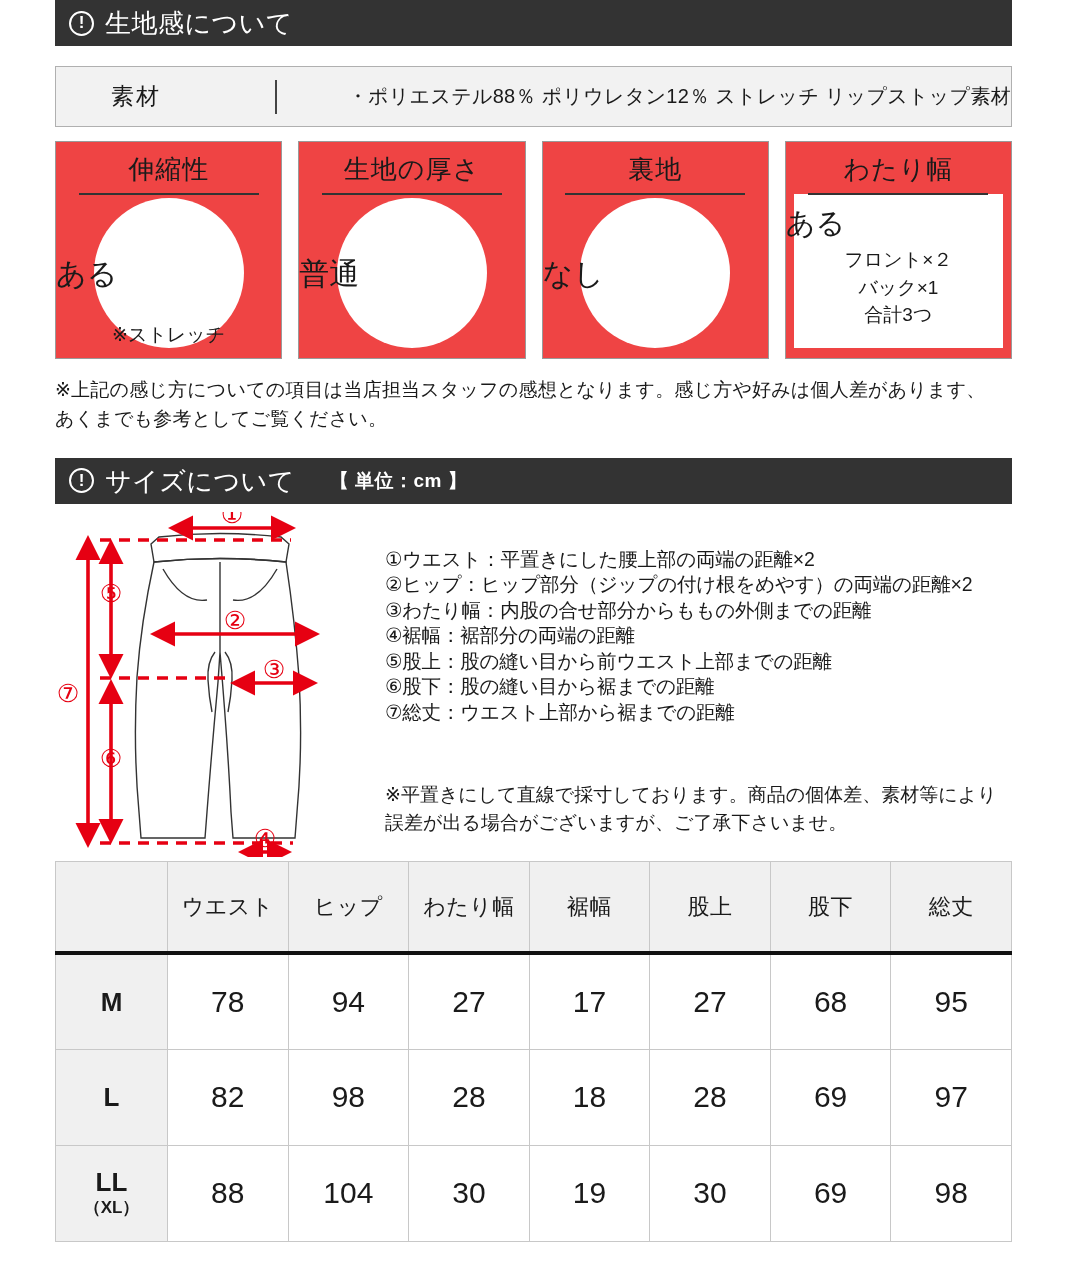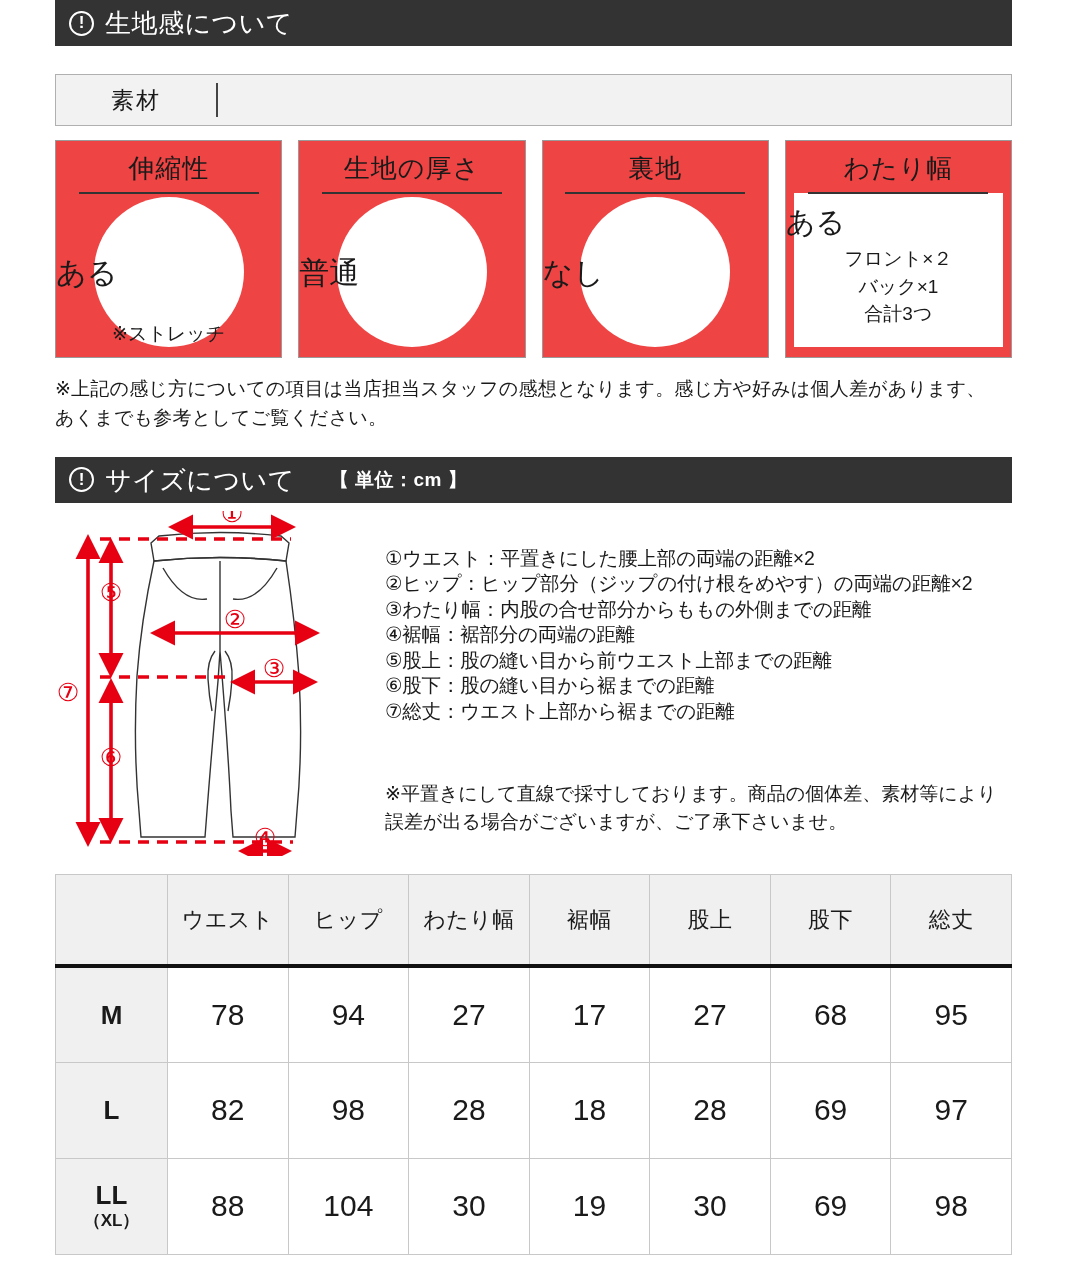--- a/index.html
+++ b/index.html
@@ -27,26 +27,27 @@
   .bar-sub { font-size: 19px; font-weight: bold; margin-left: 24px; letter-spacing: .5px; }
   .excl-icon {
     width: 25px; height: 25px; border: 2.2px solid #ffffff; border-radius: 50%;
     display: flex; align-items: center; justify-content: center;
     font-size: 17px; font-weight: bold; line-height: 1; padding-bottom: 1px;
     flex: 0 0 auto;
   }
 
   
   .material-row {
-    margin-top: 28px;
-    height: 52px;
+    margin-top: 20px;
+    height: 61px;
     border: 1.5px solid #b0b0b0;
     background: #f2f2f2;
     display: flex;
     align-items: center;
+    justify-content: space-between;
   }
   .material-label {
     width: 160px; text-align: center; font-size: 23px; letter-spacing: 2px;
   }
   .material-divider { width: 2px; height: 34px; background: #444; }
   .material-value { font-size: 20px; padding-left: 12px; letter-spacing: .3px; }
 
   
   .features { margin-top: 14px; display: flex; gap: 16px; }
   .fbox {
@@ -94,21 +95,20 @@
   
   .size-section { margin-top: 24px; }
   .diagram-area { display: flex; margin-top: 8px; }
   .diagram { width: 330px; flex: 0 0 330px; }
   .legend { flex: 1 1 auto; padding-top: 6px; margin-top: 29px; }
   .legend-item { font-size: 19.5px; line-height: 1.305; letter-spacing: -0.2px; white-space: nowrap; }
   .measure-note { margin-top: 56px; font-size: 19px; line-height: 1.5; }
 
   
   table.size-table {
-    margin-top: 14px;
     width: 100%;
     border-collapse: collapse;
     table-layout: fixed;
   }
   table.size-table th, table.size-table td {
     border: 1.5px solid #c8c8c8;
     text-align: center;
     vertical-align: middle;
   }
   table.size-table thead th {
@@ -141,20 +141,21 @@
   <div>
 
     <div class="bar">
       <span class="excl-icon">!</span>
       <span class="bar-title">生地感について</span>
     </div>
 
     <div class="material-row">
       <div class="material-label">素材</div>
       <div class="material-divider"></div>
+      <div class="material-value">・ポリエステル88％ ポリウレタン12％ ストレッチ リップストップ素材</div>
     </div>
 
     <div class="features">
 
       <div class="fbox">
         <div class="circle"></div>
         <div class="fbox-title">伸縮性</div>
         <div class="fbox-rule"></div>
         <div class="fbox-value">ある</div>
         <div class="fbox-note">※ストレッチ</div>

